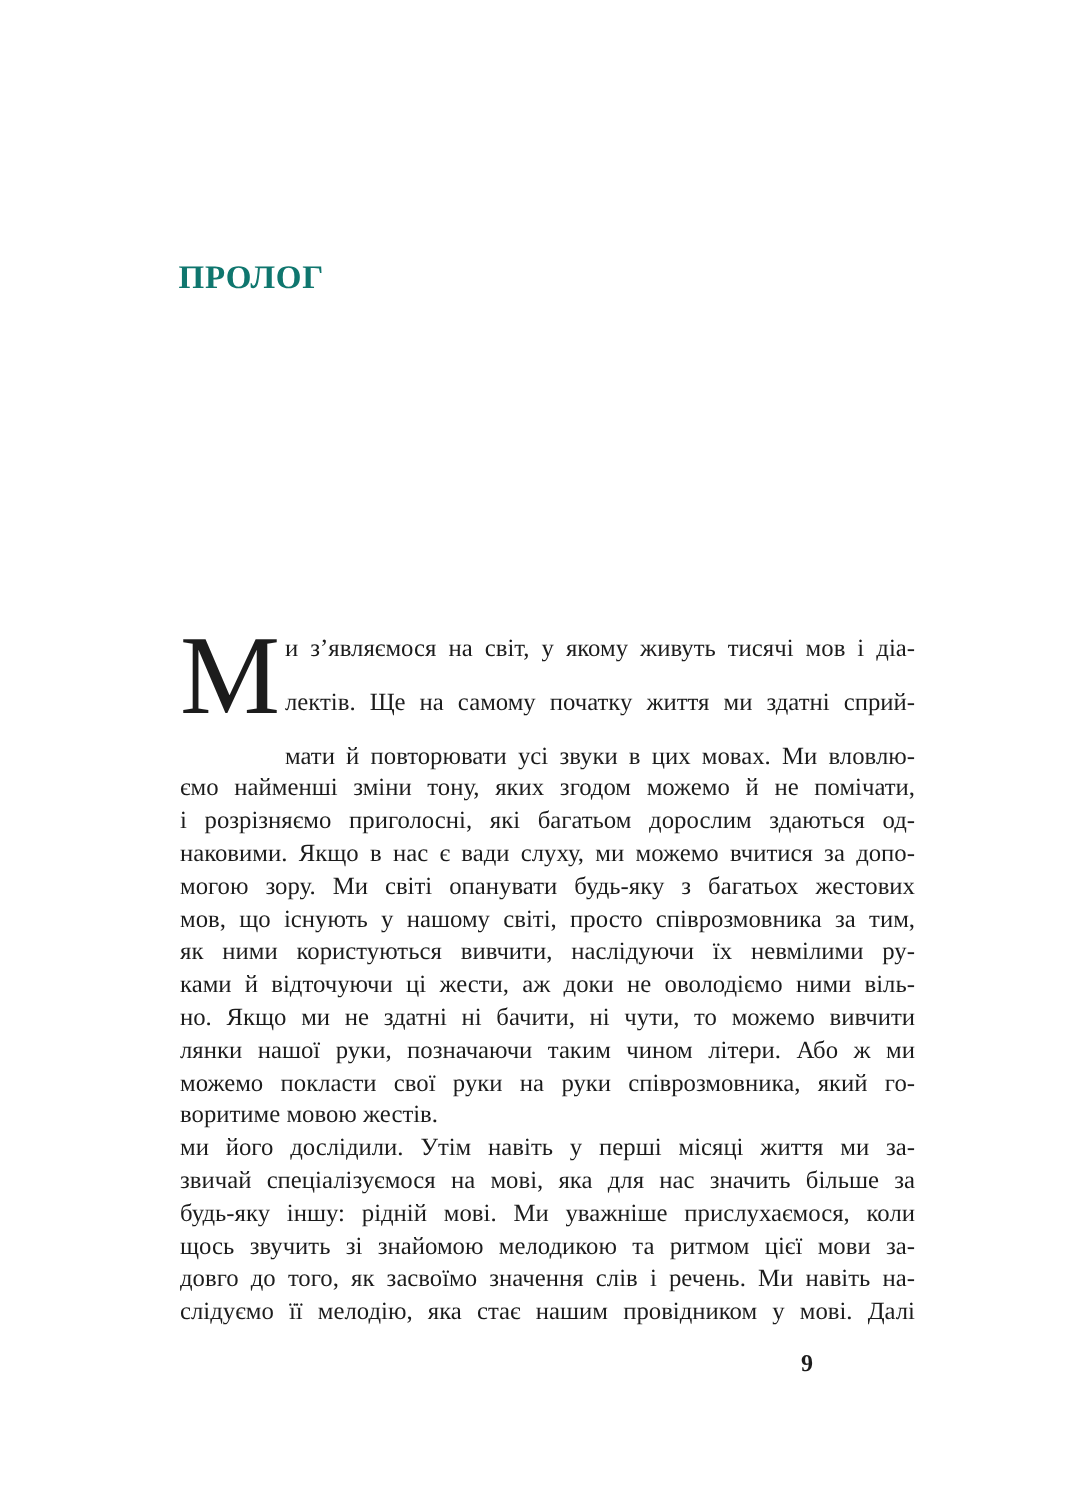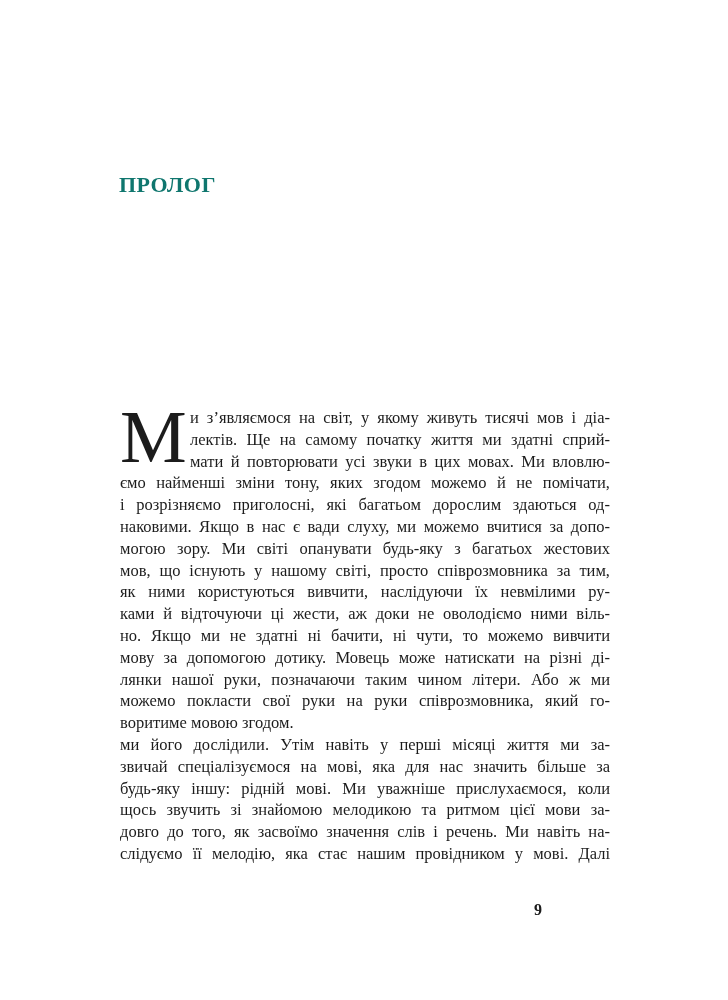--- a/index.html
+++ b/index.html
@@ -47,20 +47,21 @@
     color: #1c1c1c;
   }
   .line {
     text-align: justify;
     text-align-last: justify;
     height: 21.8px;
     overflow: hidden;
   }
   .line.cap {
     padding-left: 70px;
+    margin-top: 14px;
   }
   .line.last {
     text-align: left;
     text-align-last: left;
   }
   .line.indent {
     text-indent: 25px;
   }
   .page-number {
     position: absolute;
@@ -86,24 +87,23 @@
       <div class="line j cap">лектів. Ще на самому початку життя ми здатні сприй-</div>
       <div class="line j cap">мати й повторювати усі звуки в цих мовах. Ми вловлю-</div>
       <div class="line j">ємо найменші зміни тону, яких згодом можемо й не помічати,</div>
       <div class="line j">і розрізняємо приголосні, які багатьом дорослим здаються од-</div>
       <div class="line j">наковими. Якщо в нас є вади слуху, ми можемо вчитися за допо-</div>
       <div class="line j">могою зору. Ми світі опанувати будь-яку з багатьох жестових</div>
       <div class="line j">мов, що існують у нашому світі, просто співрозмовника за тим,</div>
       <div class="line j">як ними користуються вивчити, наслідуючи їх невмілими ру-</div>
       <div class="line j">ками й відточуючи ці жести, аж доки не оволодіємо ними віль-</div>
       <div class="line j">но. Якщо ми не здатні ні бачити, ні чути, то можемо вивчити</div>
-      <div class="line j">мову за допомогою дотику. Мовець може натискати на різні ді-</div>
       <div class="line j">лянки нашої руки, позначаючи таким чином літери. Або ж ми</div>
       <div class="line j">можемо покласти свої руки на руки співрозмовника, який го-</div>
-      <div class="line last">воритиме мовою згодом.</div>
+      <div class="line last">воритиме мовою жестів.</div>
     </div>
 
     <div class="para">
       <div class="line j">ми його дослідили. Утім навіть у перші місяці життя ми за-</div>
       <div class="line j">звичай спеціалізуємося на мові, яка для нас значить більше за</div>
       <div class="line j">будь-яку іншу: рідній мові. Ми уважніше прислухаємося, коли</div>
       <div class="line j">щось звучить зі знайомою мелодикою та ритмом цієї мови за-</div>
       <div class="line j">довго до того, як засвоїмо значення слів і речень. Ми навіть на-</div>
       <div class="line j">слідуємо її мелодію, яка стає нашим провідником у мові. Далі</div>
     </div>

